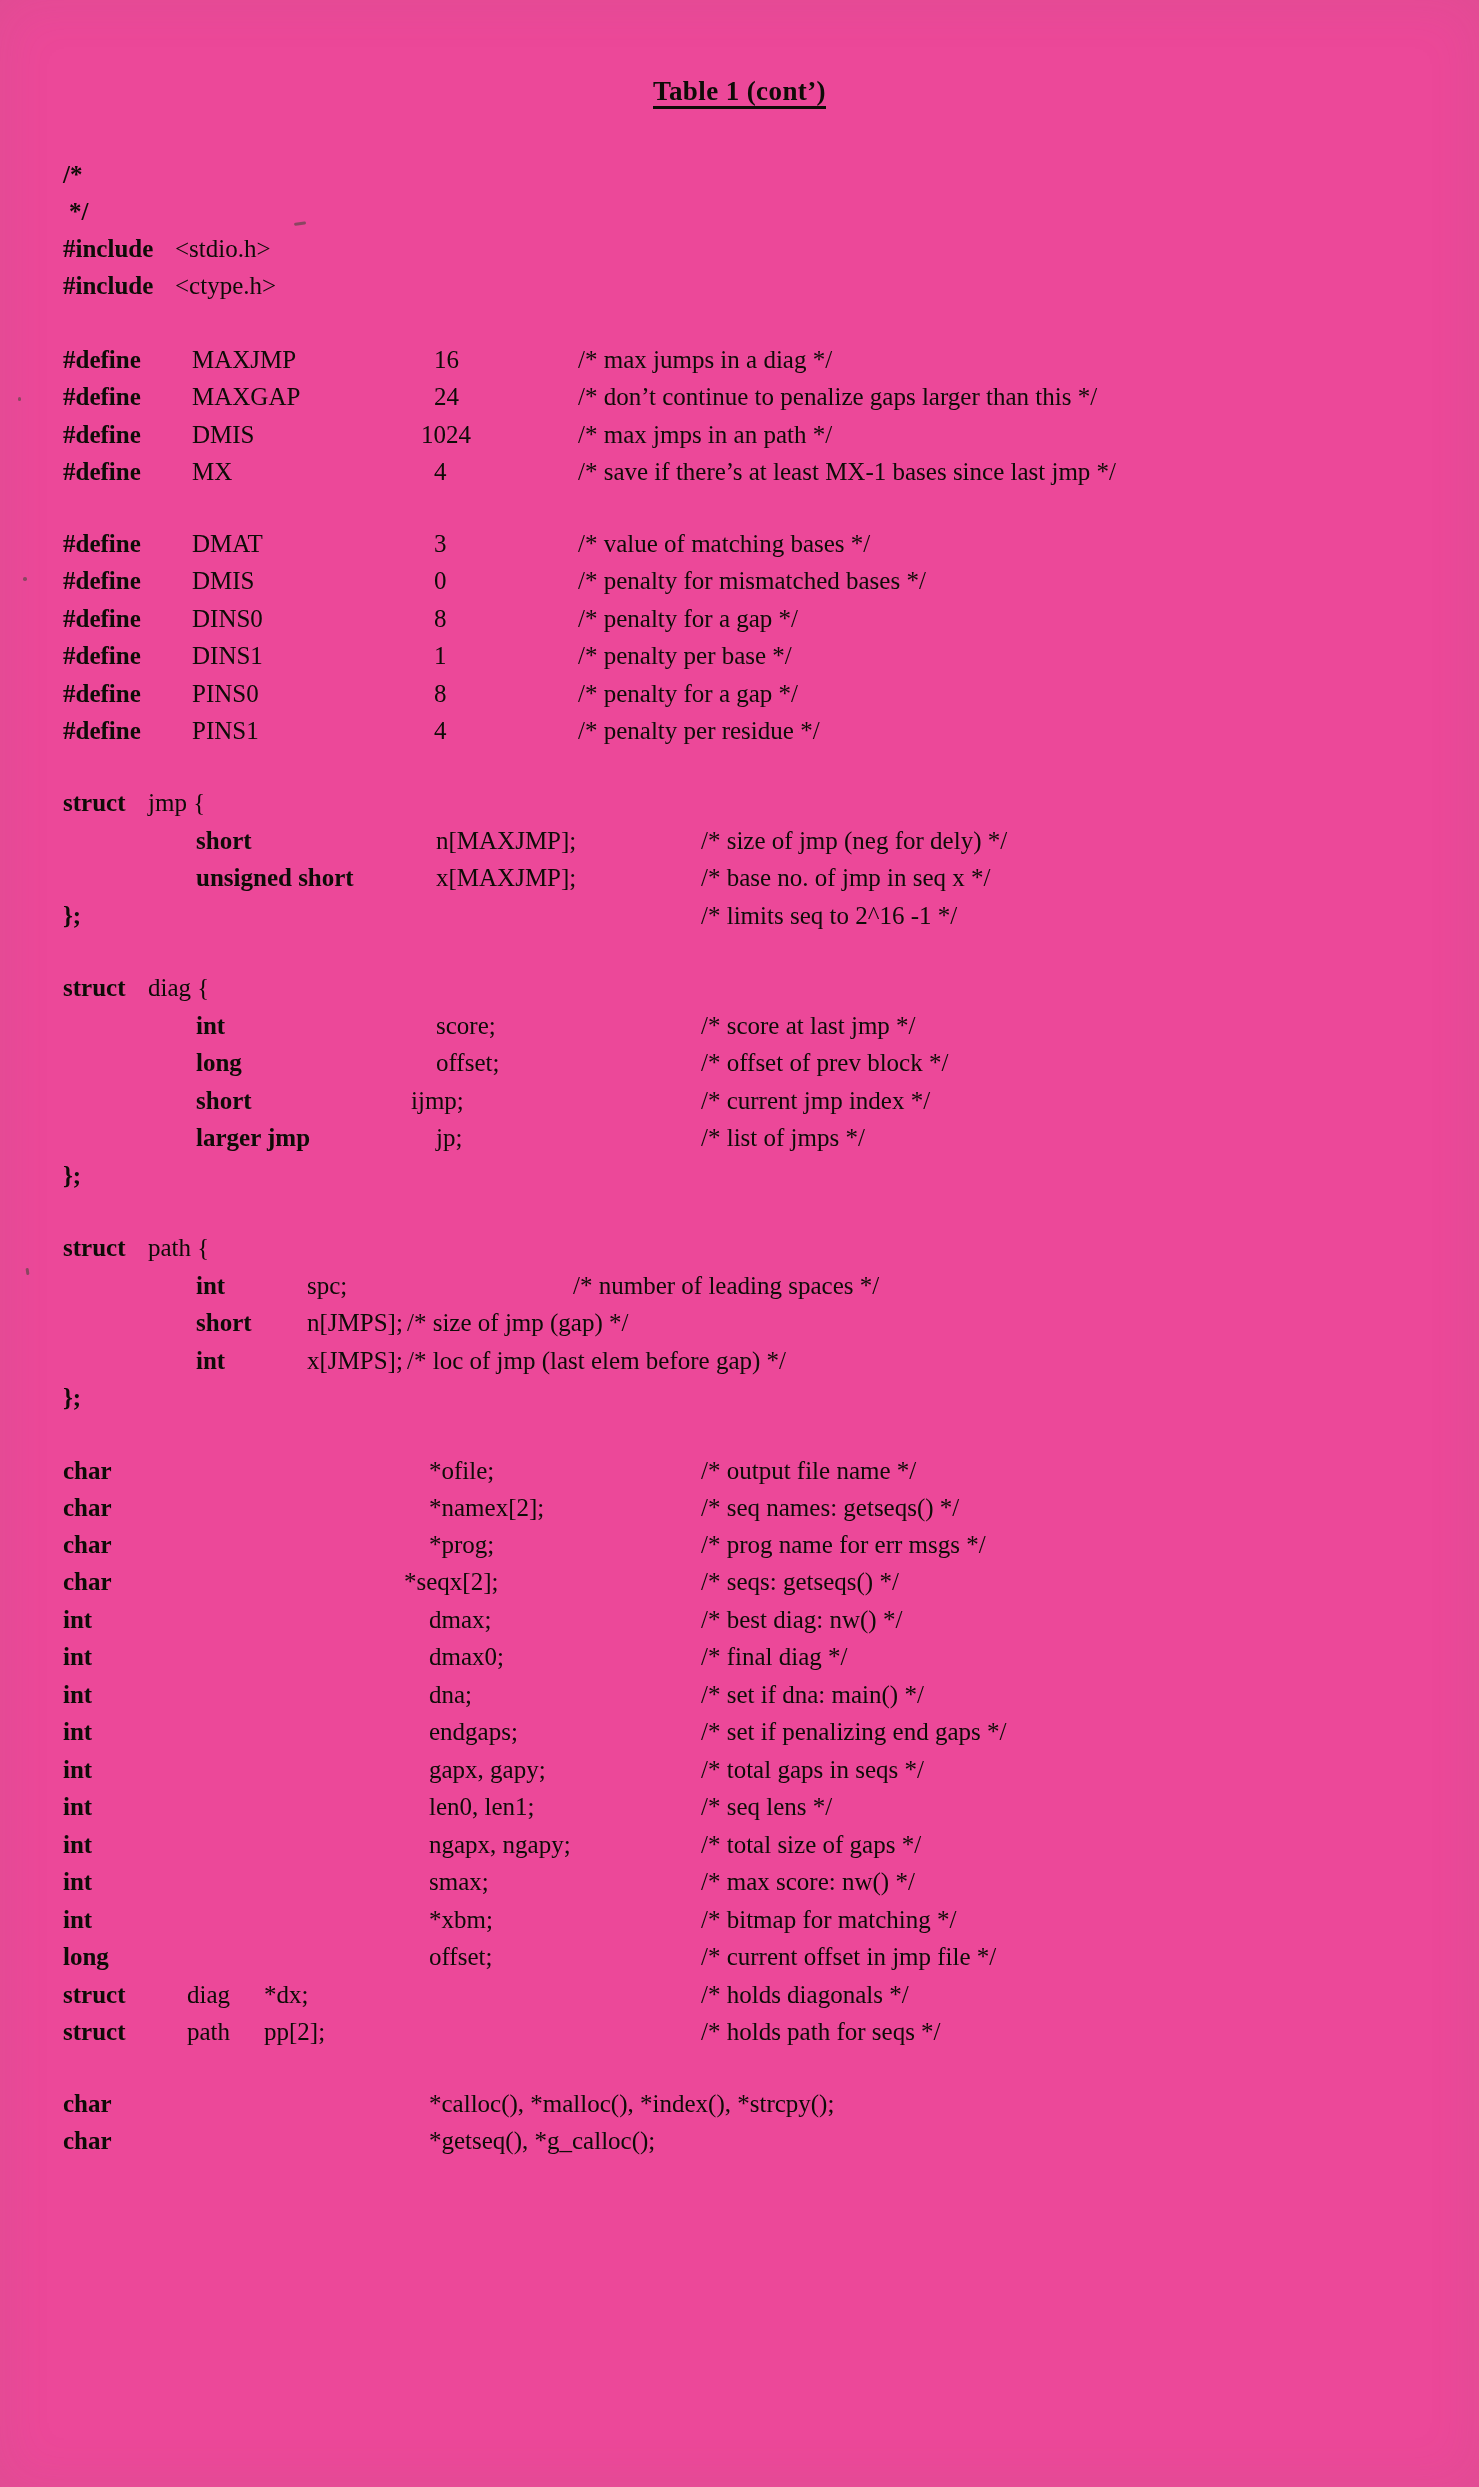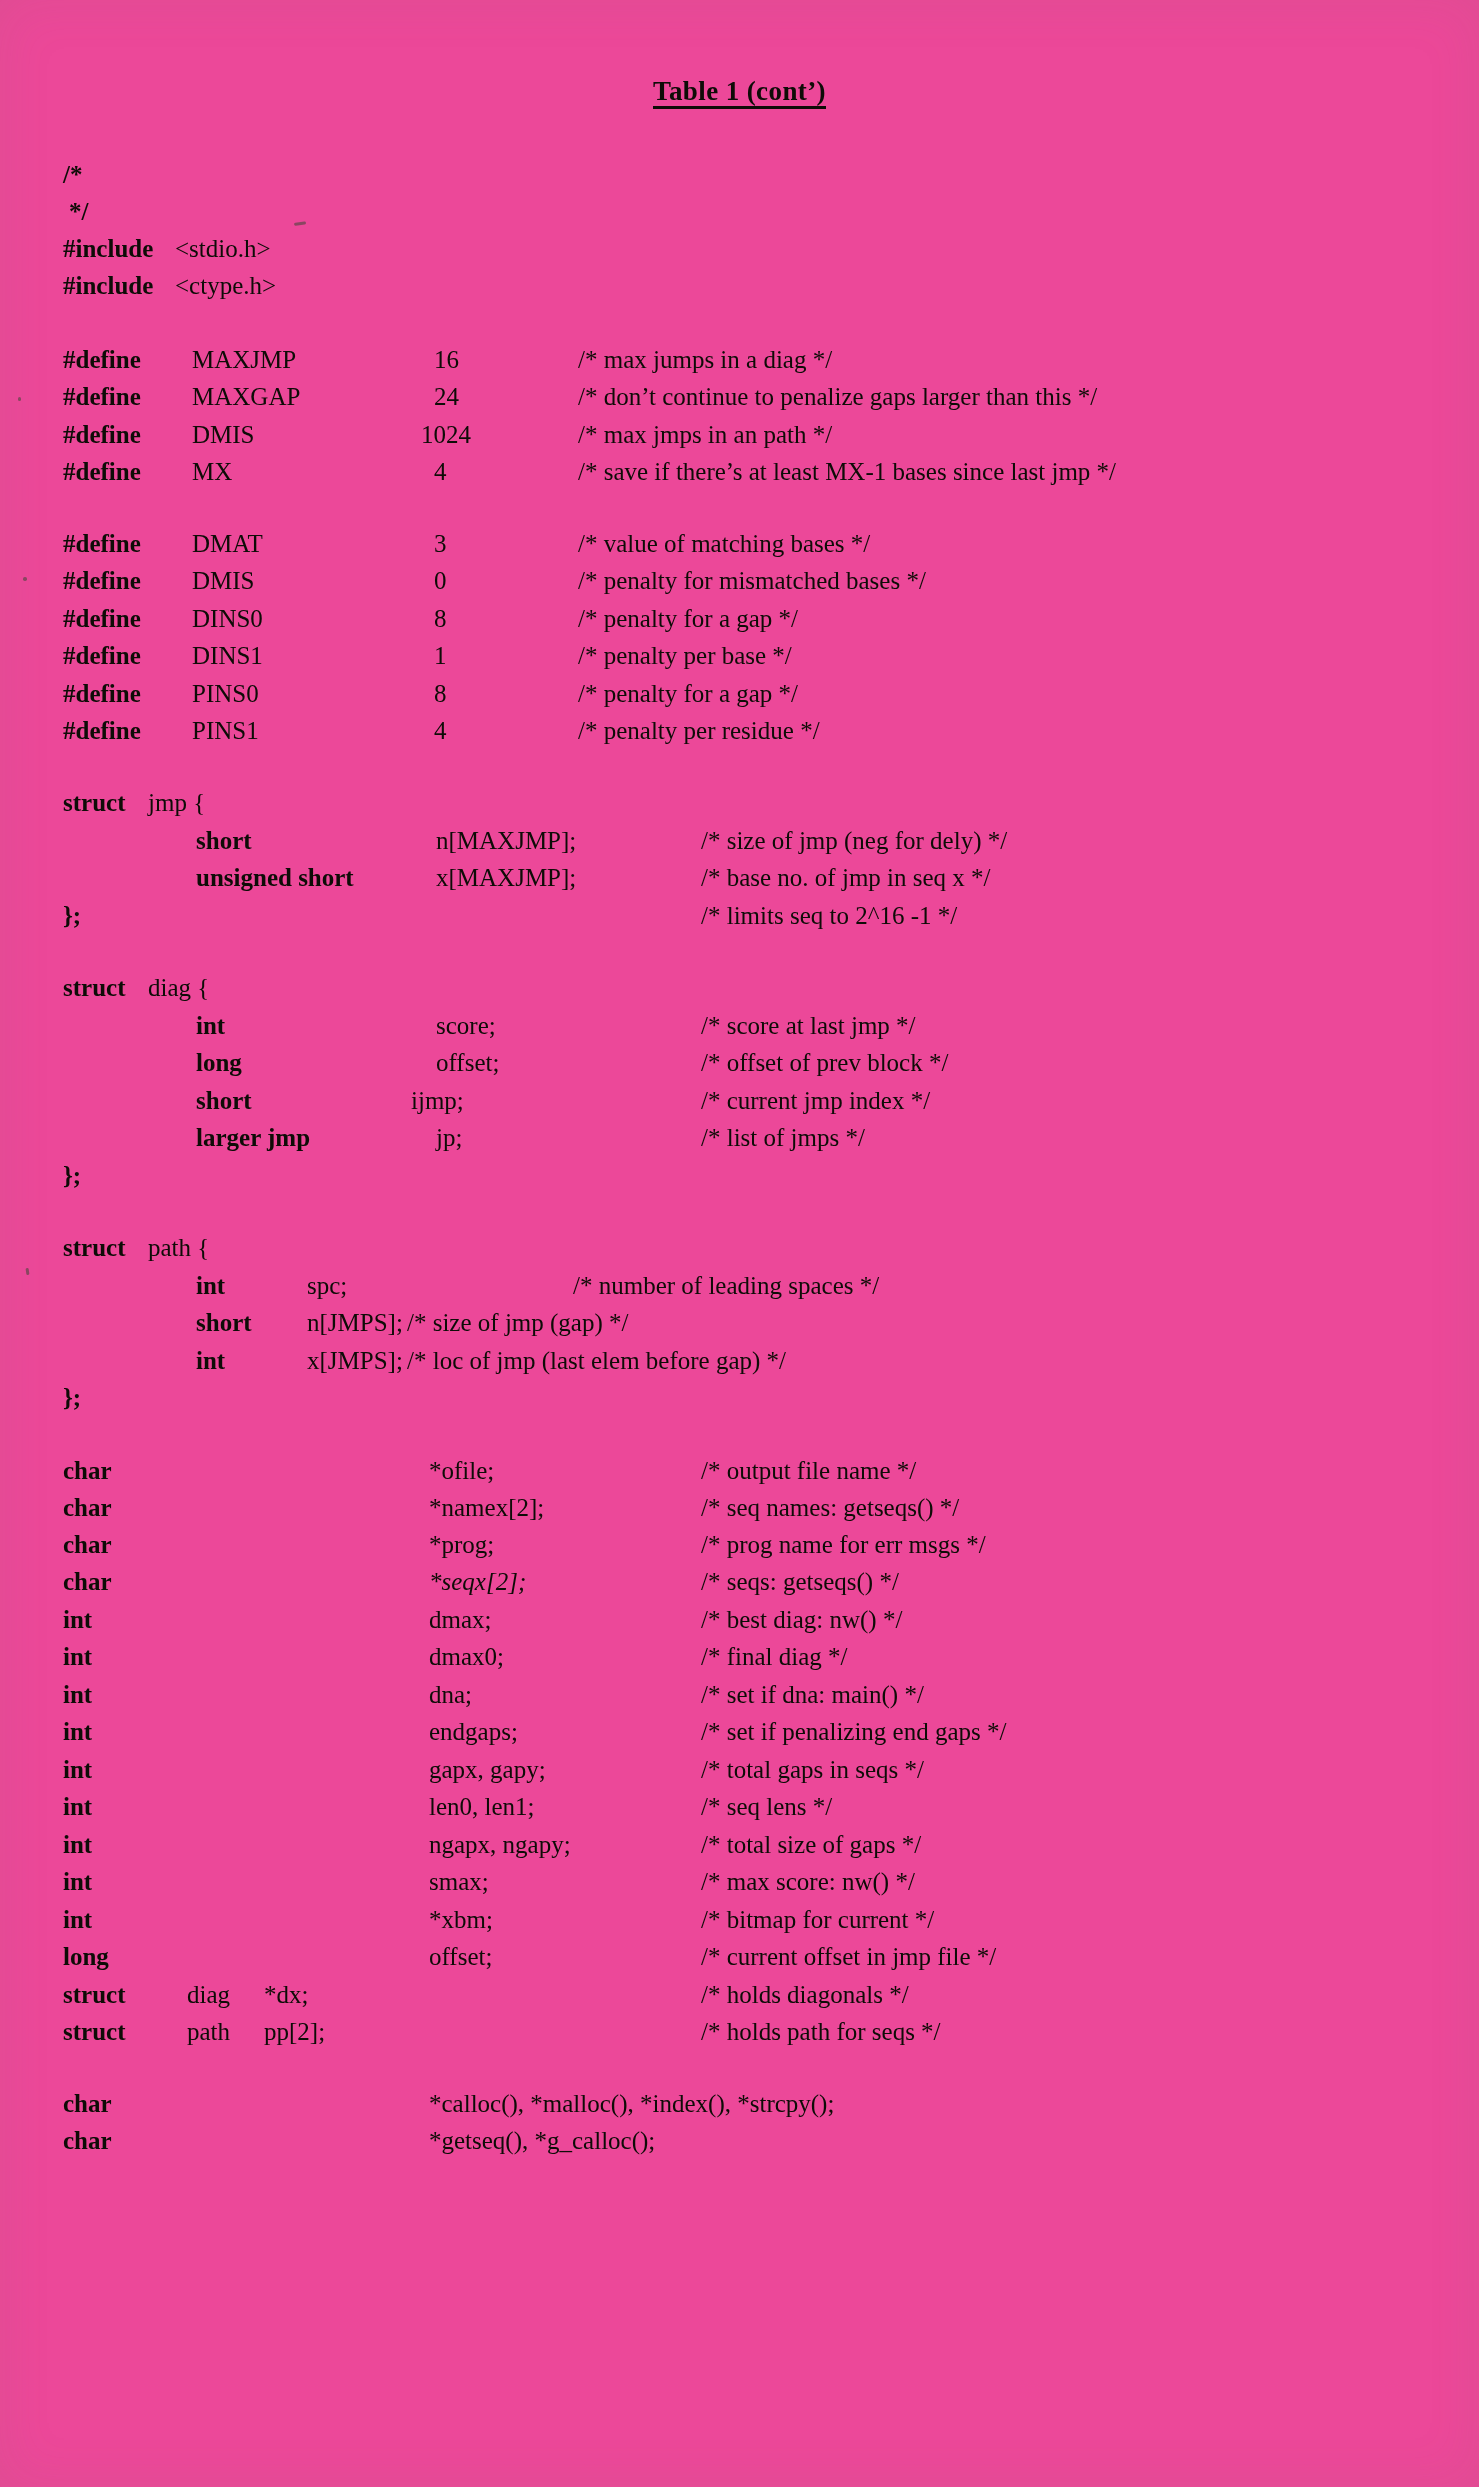--- a/index.html
+++ b/index.html
@@ -98,30 +98,30 @@
       <div class="code-line" style="top: 1124px; font-size: 25px;"><span class="seg bold" style="left: 196px;">larger jmp</span><span class="seg" style="left: 436px;">jp;</span><span class="seg" style="left: 701px;">/* list of jmps */</span></div>
       <div class="code-line" style="top: 1162px; font-size: 25px;"><span class="seg bold" style="left: 63px;">};</span></div>
       <div class="code-line" style="top: 1234px; font-size: 25px;"><span class="seg bold" style="left: 63px;">struct</span><span class="seg" style="left: 148px;">path {</span></div>
       <div class="code-line" style="top: 1272px; font-size: 25px;"><span class="seg bold" style="left: 196px;">int</span><span class="seg" style="left: 307px;">spc;</span><span class="seg" style="left: 573px;">/* number of leading spaces */</span></div>
       <div class="code-line" style="top: 1309px; font-size: 25px;"><span class="seg bold" style="left: 196px;">short</span><span class="seg" style="left: 307px;">n[JMPS];</span><span class="seg" style="left: 407px;">/* size of jmp (gap) */</span></div>
       <div class="code-line" style="top: 1347px; font-size: 25px;"><span class="seg bold" style="left: 196px;">int</span><span class="seg" style="left: 307px;">x[JMPS];</span><span class="seg" style="left: 407px; font-family: Liberation Serif, serif;">/* loc of jmp (last elem before gap) */</span></div>
       <div class="code-line" style="top: 1384px; font-size: 25px;"><span class="seg bold" style="left: 63px;">};</span></div>
       <div class="code-line" style="top: 1457px; font-size: 25px;"><span class="seg bold" style="left: 63px;">char</span><span class="seg" style="left: 429px;">*ofile;</span><span class="seg" style="left: 701px;">/* output file name */</span></div>
       <div class="code-line" style="top: 1494px; font-size: 25px;"><span class="seg bold" style="left: 63px;">char</span><span class="seg" style="left: 429px;">*namex[2];</span><span class="seg" style="left: 701px;">/* seq names: getseqs() */</span></div>
       <div class="code-line" style="top: 1531px; font-size: 25px;"><span class="seg bold" style="left: 63px;">char</span><span class="seg" style="left: 429px;">*prog;</span><span class="seg" style="left: 701px;">/* prog name for err msgs */</span></div>
-      <div class="code-line" style="top: 1568px; font-size: 25px;"><span class="seg bold" style="left: 63px;">char</span><span class="seg" style="left: 429px; font-style: italic;">*seqx[2];</span><span class="seg" style="left: 701px;">/* seqs: getseqs() */</span></div>
+      <div class="code-line" style="top: 1568px; font-size: 25px;"><span class="seg bold" style="left: 63px;">char</span><span class="seg" style="left: 404px;">*seqx[2];</span><span class="seg" style="left: 701px;">/* seqs: getseqs() */</span></div>
       <div class="code-line" style="top: 1606px; font-size: 25px;"><span class="seg bold" style="left: 63px;">int</span><span class="seg" style="left: 429px;">dmax;</span><span class="seg" style="left: 701px;">/* best diag: nw() */</span></div>
       <div class="code-line" style="top: 1643px; font-size: 25px;"><span class="seg bold" style="left: 63px;">int</span><span class="seg" style="left: 429px;">dmax0;</span><span class="seg" style="left: 701px;">/* final diag */</span></div>
       <div class="code-line" style="top: 1681px; font-size: 25px;"><span class="seg bold" style="left: 63px;">int</span><span class="seg" style="left: 429px;">dna;</span><span class="seg" style="left: 701px;">/* set if dna: main() */</span></div>
       <div class="code-line" style="top: 1718px; font-size: 25px;"><span class="seg bold" style="left: 63px;">int</span><span class="seg" style="left: 429px;">endgaps;</span><span class="seg" style="left: 701px;">/* set if penalizing end gaps */</span></div>
       <div class="code-line" style="top: 1756px; font-size: 25px;"><span class="seg bold" style="left: 63px;">int</span><span class="seg" style="left: 429px;">gapx, gapy;</span><span class="seg" style="left: 701px;">/* total gaps in seqs */</span></div>
       <div class="code-line" style="top: 1793px; font-size: 25px;"><span class="seg bold" style="left: 63px;">int</span><span class="seg" style="left: 429px;">len0, len1;</span><span class="seg" style="left: 701px;">/* seq lens */</span></div>
       <div class="code-line" style="top: 1831px; font-size: 25px;"><span class="seg bold" style="left: 63px;">int</span><span class="seg" style="left: 429px;">ngapx, ngapy;</span><span class="seg" style="left: 701px;">/* total size of gaps */</span></div>
       <div class="code-line" style="top: 1868px; font-size: 25px;"><span class="seg bold" style="left: 63px;">int</span><span class="seg" style="left: 429px;">smax;</span><span class="seg" style="left: 701px;">/* max score: nw() */</span></div>
-      <div class="code-line" style="top: 1906px; font-size: 25px;"><span class="seg bold" style="left: 63px;">int</span><span class="seg" style="left: 429px;">*xbm;</span><span class="seg" style="left: 701px;">/* bitmap for current */</span></div>
+      <div class="code-line" style="top: 1906px; font-size: 25px;"><span class="seg bold" style="left: 63px;">int</span><span class="seg" style="left: 429px;">*xbm;</span><span class="seg" style="left: 701px;">/* bitmap for matching */</span></div>
       <div class="code-line" style="top: 1943px; font-size: 25px;"><span class="seg bold" style="left: 63px;">long</span><span class="seg" style="left: 429px;">offset;</span><span class="seg" style="left: 701px;">/* current offset in jmp file */</span></div>
       <div class="code-line" style="top: 1981px; font-size: 25px;"><span class="seg bold" style="left: 63px;">struct</span><span class="seg" style="left: 187px;">diag</span><span class="seg" style="left: 264px;">*dx;</span><span class="seg" style="left: 701px;">/* holds diagonals */</span></div>
       <div class="code-line" style="top: 2018px; font-size: 25px;"><span class="seg bold" style="left: 63px;">struct</span><span class="seg" style="left: 187px;">path</span><span class="seg" style="left: 264px;">pp[2];</span><span class="seg" style="left: 701px;">/* holds path for seqs */</span></div>
       <div class="code-line" style="top: 2090px; font-size: 25px;"><span class="seg bold" style="left: 63px;">char</span><span class="seg" style="left: 429px;">*calloc(), *malloc(), *index(), *strcpy();</span></div>
       <div class="code-line" style="top: 2127px; font-size: 25px;"><span class="seg bold" style="left: 63px;">char</span><span class="seg" style="left: 429px;">*getseq(), *g_calloc();</span></div>
     </div>
 
   <div class="artifact dash" style="left:294px; top:222px; width:12.3px; height:2.6px;"></div>
   <div class="artifact dot" style="left:17.6px; top:397px; width:3.5px; height:3.5px;"></div>
   <div class="artifact dot" style="left:23px; top:577px; width:3.5px; height:3.5px;"></div>

